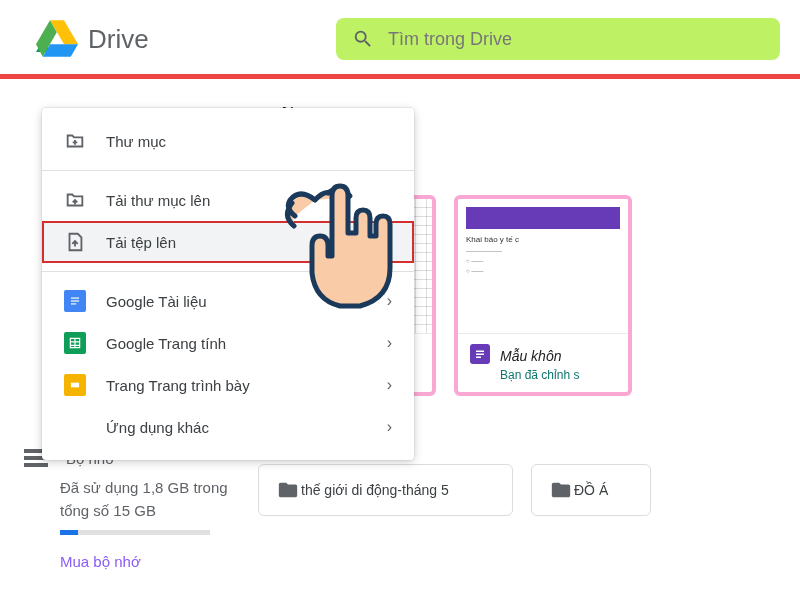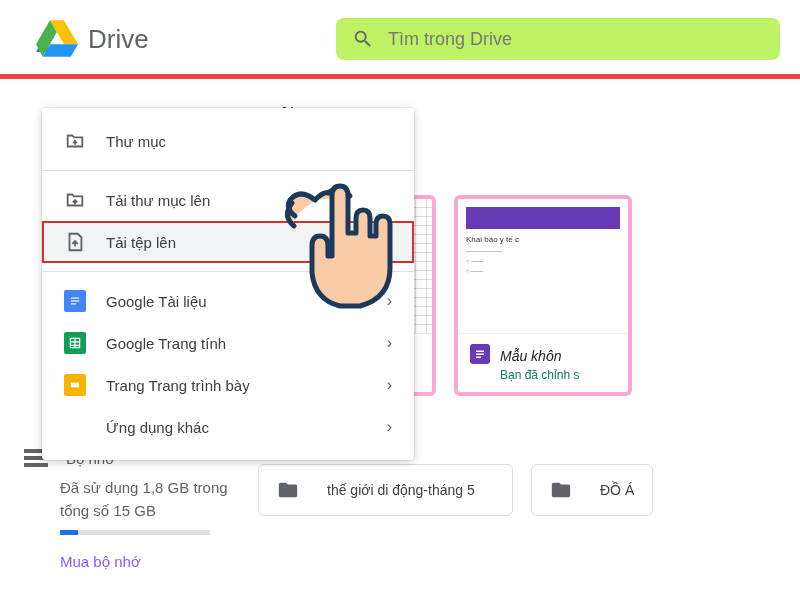--- a/index.html
+++ b/index.html
@@ -41,21 +41,21 @@
 .card-title-row { display: flex; align-items: flex-end; gap: 10px; padding: 10px 12px 4px 12px; font-style: italic; }
 .doc-icon { width: 20px; height: 20px; display: flex; align-items: center; justify-content: center; border-radius: 3px;}
 .doc-icon.sheets { background: #0f9d58; }
 .doc-icon.forms { background: #673ab7; }
 .doc-icon svg { width: 12px; height: 12px; fill: #fff; }
 .card-title { font-size: 14px; color: #202124; font-weight: 500; white-space: nowrap; overflow: hidden; }
 .card-sub { font-size: 12px; color: #0f766e; padding: 0 12px 10px 42px; }
 
 .folder-section { margin-top: 30px; }
 .folder-row { display: flex; gap: 18px; margin-top: 18px; }
-.folder-chip { border: 1px solid #dadce0; border-radius: 6px; padding: 14px 18px; display: flex; align-items: center; gap: 28px; min-width: 255px; }
+.folder-chip { border: 1px solid #dadce0; border-radius: 6px; padding: 14px 18px; display: flex; align-items: center; gap: 2px; min-width: 255px; }
 .folder-chip svg { width: 22px; height: 22px; fill: #5f6368; }
 .folder-chip span { font-size: 14px; color: #3c4043; font-weight: 500; }
 
 .context-menu { position: absolute; left: 42px; top: 108px; width: 372px; background: #fff; border-radius: 4px; box-shadow: 0 2px 10px rgba(0,0,0,0.2), 0 0 0 1px rgba(0,0,0,0.05); padding: 12px 0; z-index: 10; }
 .menu-item { display: flex; align-items: center; padding: 10px 22px; gap: 20px; cursor: pointer; position: relative; }
 .menu-item.highlighted { background: #f1f3f4; outline: 2px solid #d32f2f; outline-offset: -2px; }
 .menu-icon { width: 22px; height: 22px; display: flex; align-items: center; justify-content: center; }
 .menu-icon svg { width: 22px; height: 22px; fill: #5f6368; }
 .menu-icon.docs { background:#4285f4; border-radius:2px;} 
 .menu-icon.sheets { background:#0f9d58; border-radius:2px;}

